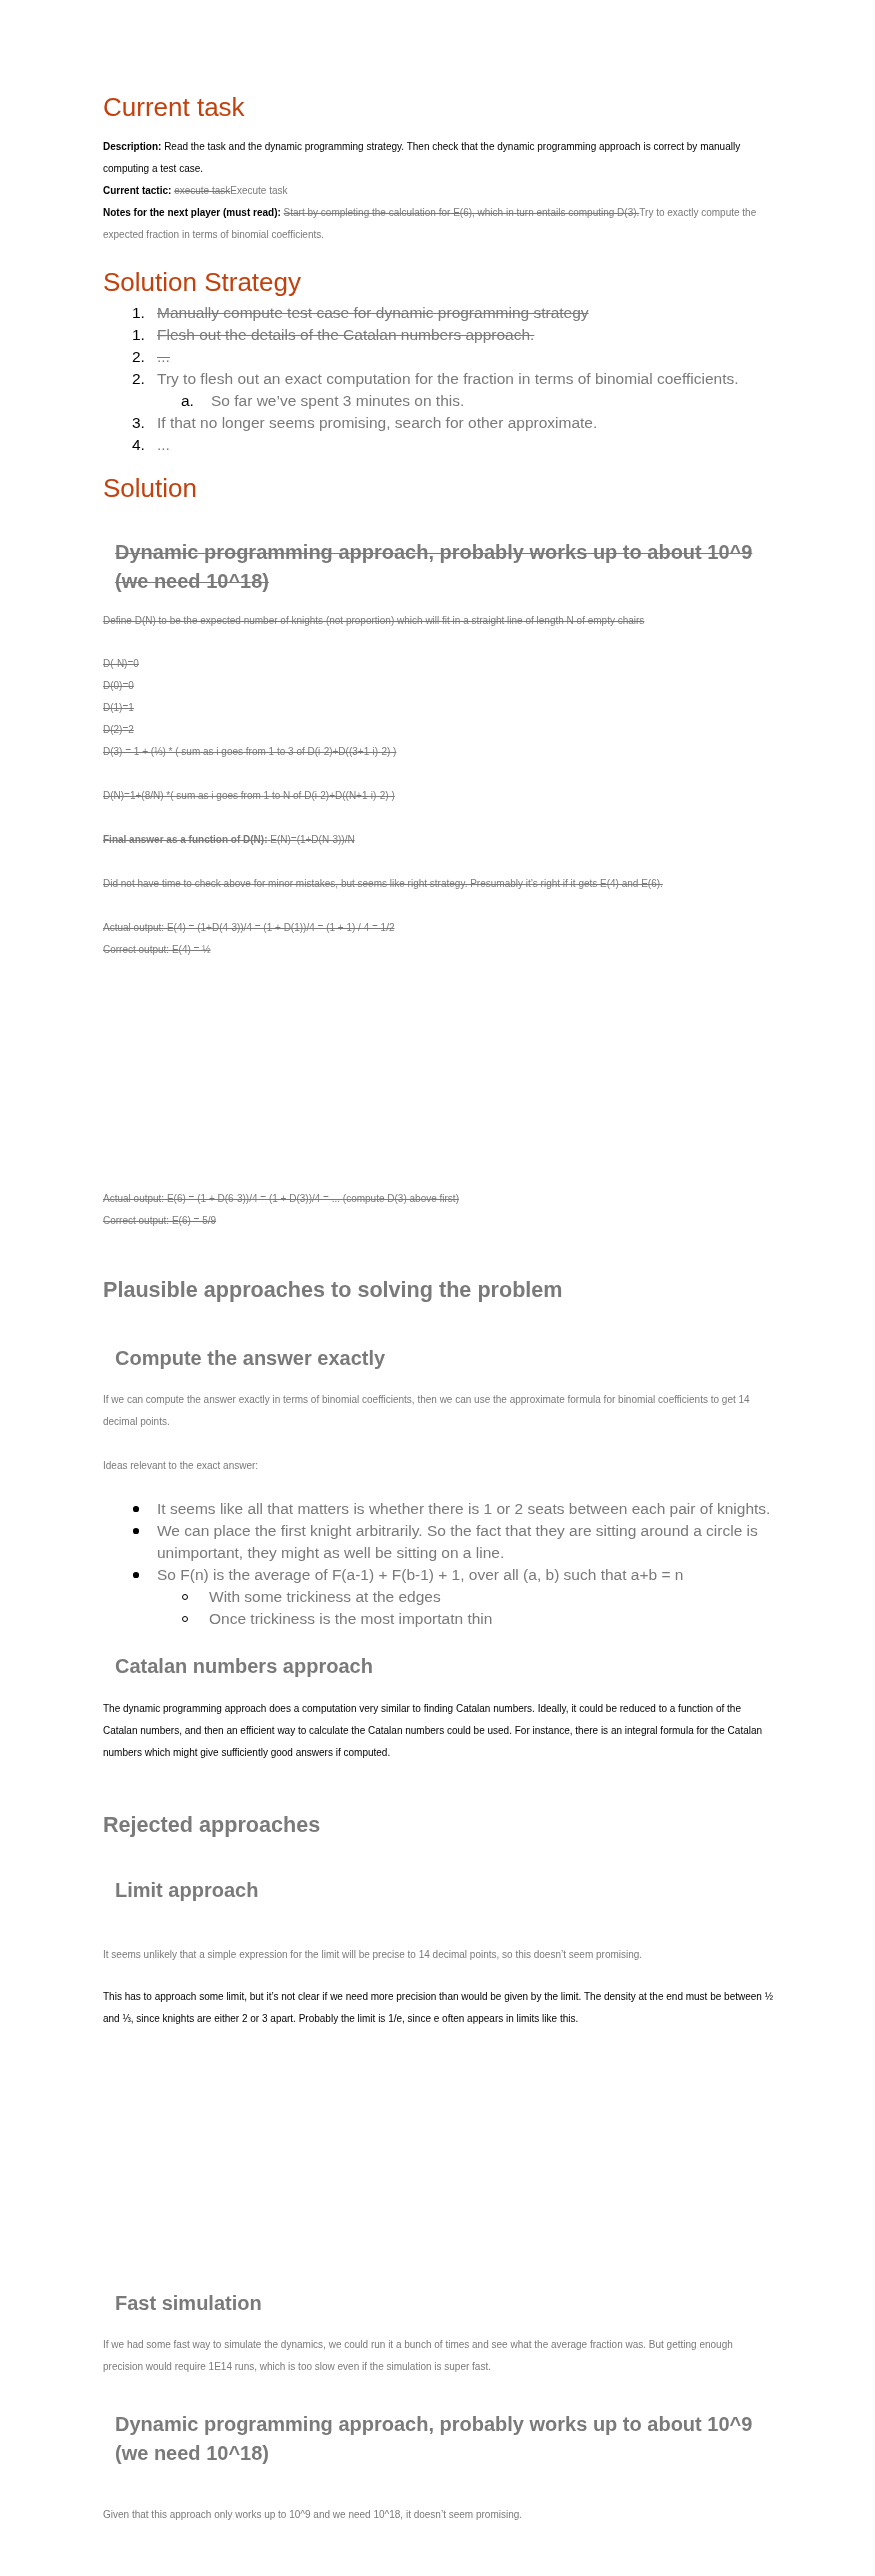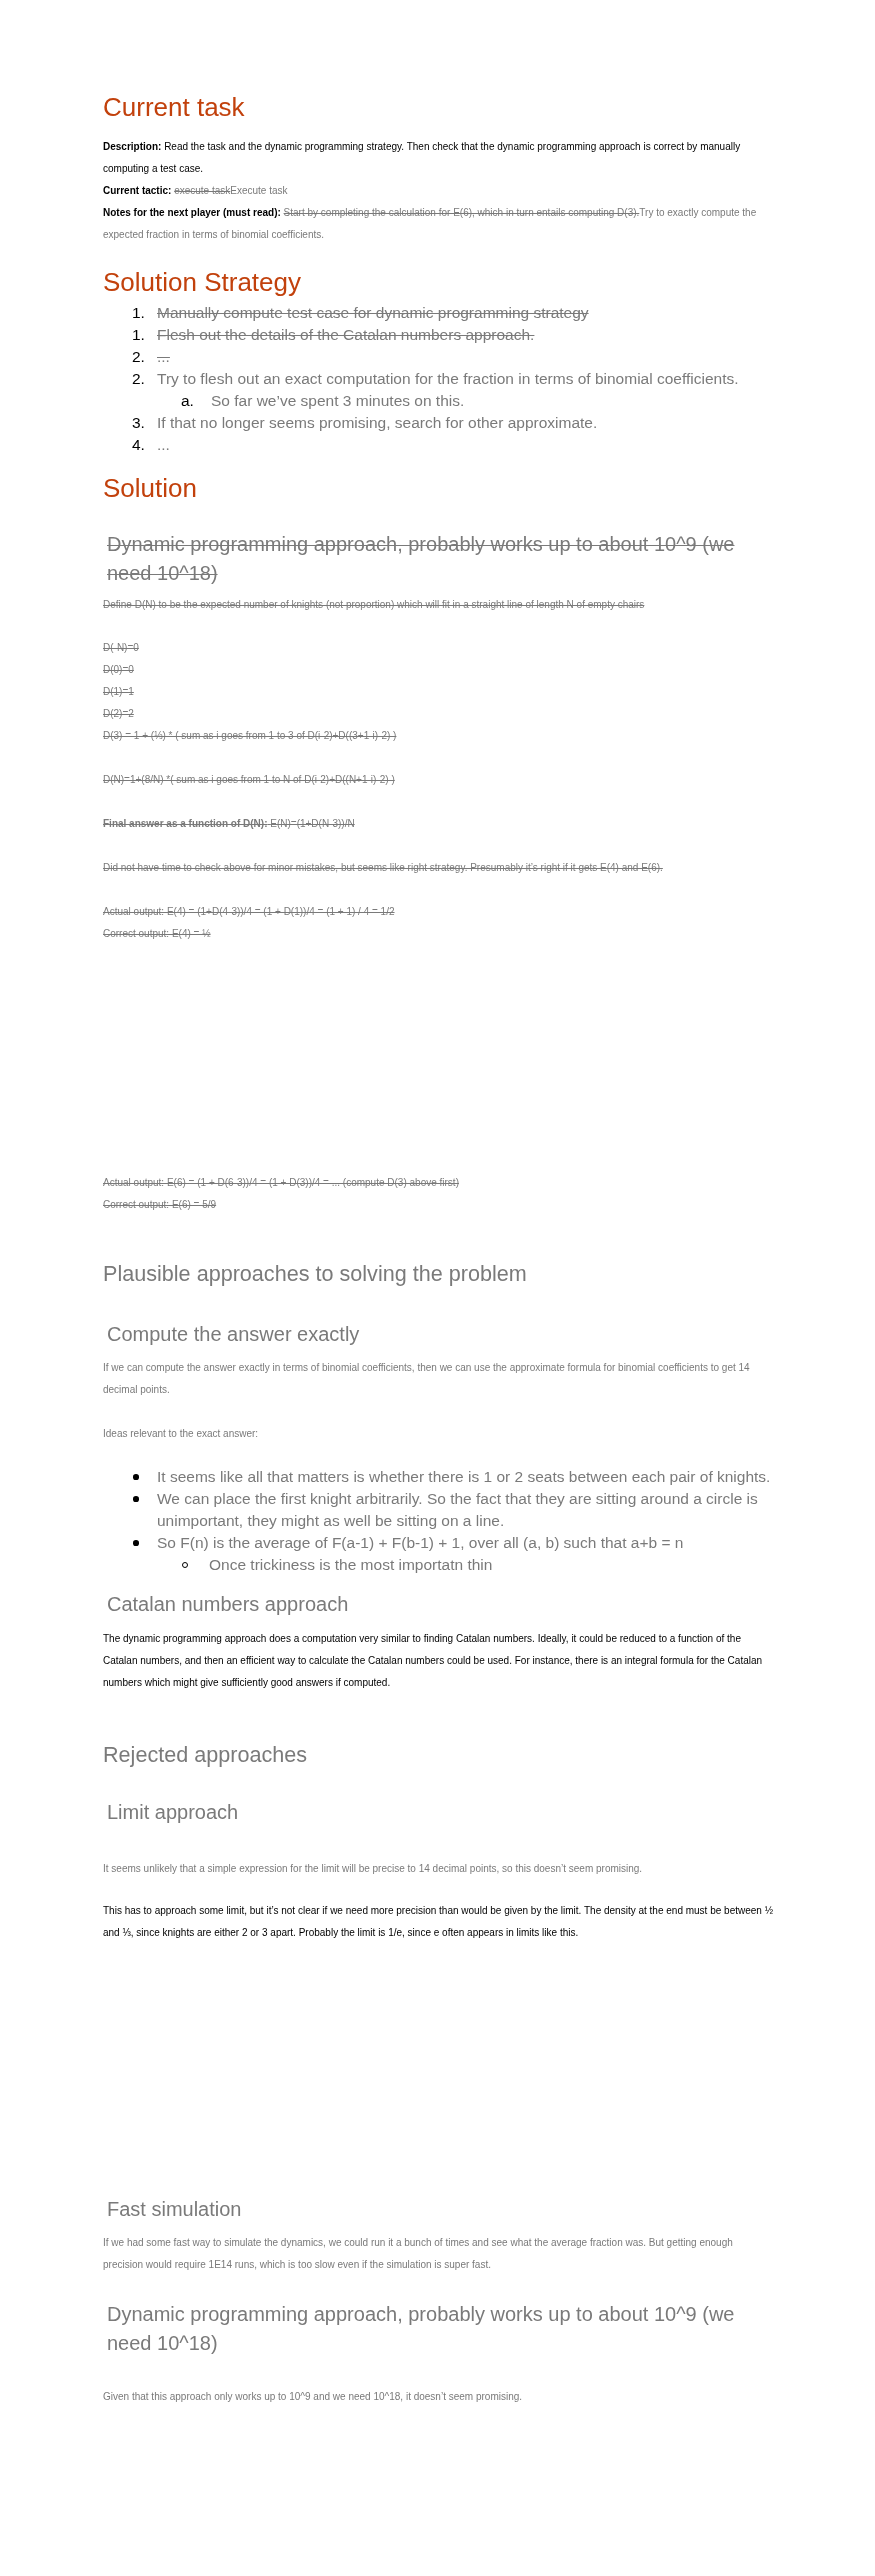--- a/index.html
+++ b/index.html
@@ -9,22 +9,22 @@
     min-height: 3400px;
     font-family: "Liberation Sans", "DejaVu Sans", sans-serif;
     color: #000;
   }
   .doc {
     box-sizing: border-box;
     width: 876px;
     padding: 91px 103px 138px 103px;
   }
   h1 { font-size: 26px; line-height: 32px; font-weight: 400; margin: 0; color: #c2410c; }
-  h2 { font-size: 21.6px; line-height: 29px; font-weight: 400; margin: 0; color: var(--gray); }
-  h3 { font-size: 20px; line-height: 29px; font-weight: 400; margin: 4px; color: var(--gray); }
+  h2 { font-size: 21.6px; line-height: 29px; font-weight: 700; margin: 0; color: var(--gray); }
+  h3 { font-size: 20px; line-height: 29px; font-weight: 700; margin: 12px; color: var(--gray); }
   .p  { font-size: 10px; line-height: 22px; margin: 0; }
   .gray { color: var(--gray); }
   .b  { font-weight: 700; }
   .st { text-decoration: line-through; text-decoration-thickness: 1px; }
   .gap { width: 100%; }
   
   .li { position: relative; padding-left: 54px; font-size: 15.5px; line-height: 22px; }
   .li .num { position: absolute; left: 29px; top: 0; color: #000; }
   .li.lvl2 { padding-left: 108px; }
   .li.lvl2 .num { left: 78px; }
@@ -95,20 +95,21 @@
   <h3>Compute the answer exactly</h3>
   <div class="gap" style="height:4.1px"></div>
   <p class="p gray">If we can compute the answer exactly in terms of binomial coefficients, then we can use the approximate formula for binomial coefficients to get 14 decimal points.</p>
   <div class="gap" style="height:22px"></div>
   <p class="p gray">Ideas relevant to the exact answer:</p>
   <div class="gap" style="height:21px"></div>
 
   <div class="bl"><span class="dot"></span><span class="gray">It seems like all that matters is whether there is 1 or 2 seats between each pair of knights.</span></div>
   <div class="bl"><span class="dot"></span><span class="gray">We can place the first knight arbitrarily. So the fact that they are sitting around a circle is unimportant, they might as well be sitting on a line.</span></div>
   <div class="bl"><span class="dot"></span><span class="gray">So F(n) is the average of F(a-1) + F(b-1) + 1, over all (a, b) such that a+b = n</span></div>
+  <div class="bl lvl2"><span class="circ"></span><span class="gray">With some trickiness at the edges</span></div>
   <div class="bl lvl2"><span class="circ"></span><span class="gray">Once trickiness is the most importatn thin</span></div>
 
   <div class="gap" style="height:10.3px"></div>
   <h3>Catalan numbers approach</h3>
   <div class="gap" style="height:4.6px"></div>
   <p class="p">The dynamic programming approach does a computation very similar to finding Catalan numbers. Ideally, it could be reduced to a function of the Catalan numbers, and then an efficient way to calculate the Catalan numbers could be used. For instance, there is an integral formula for the Catalan numbers which might give sufficiently good answers if computed.</p>
 
   <div class="gap" style="height:46px"></div>
 
   <h2>Rejected approaches</h2>

